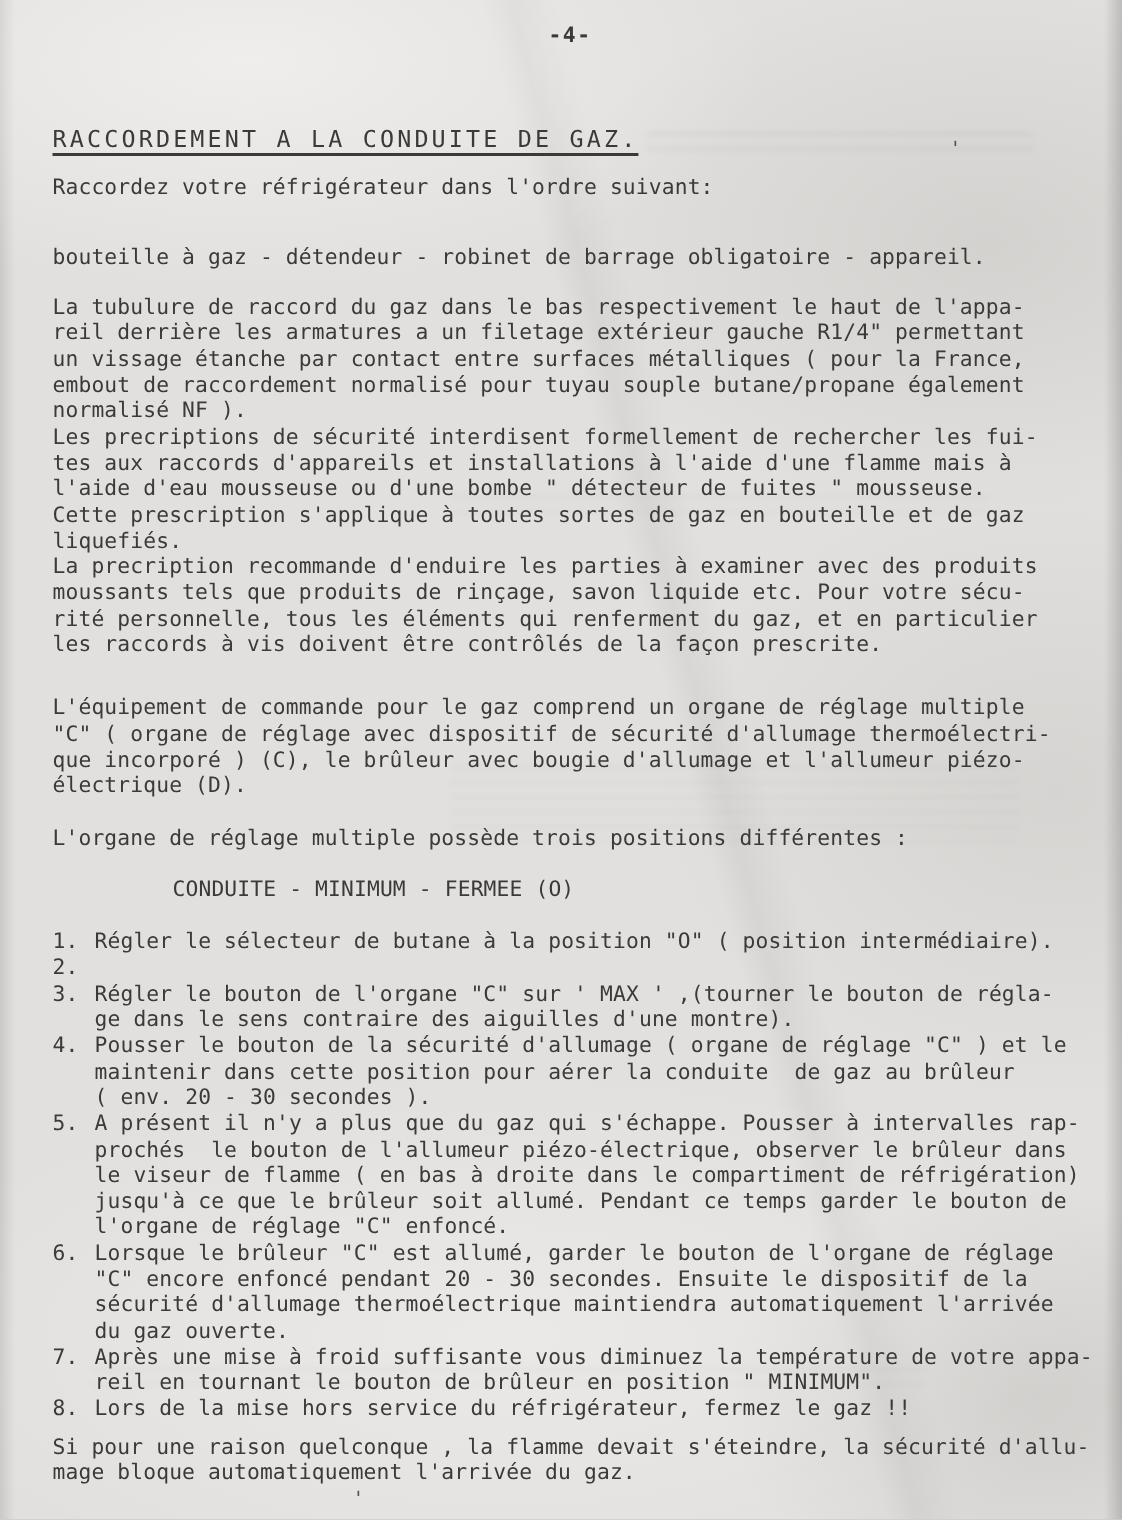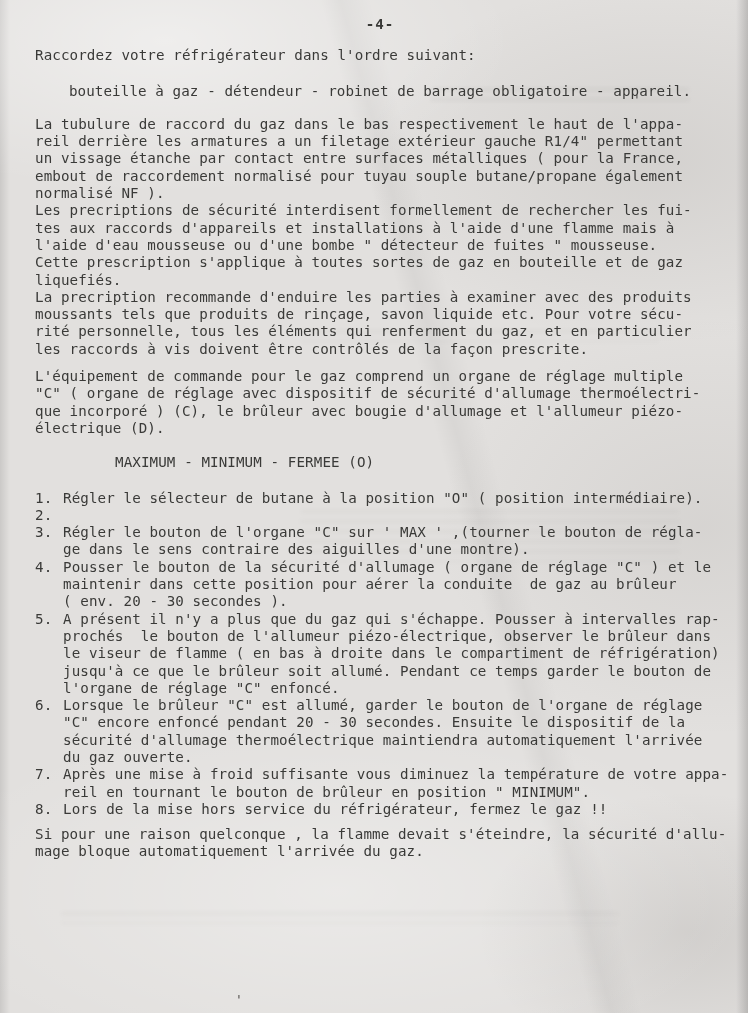--- a/index.html
+++ b/index.html
@@ -50,23 +50,23 @@
   .heading {
     margin-top: 52px;
     font-size: 15.6px;
     letter-spacing: 2.1px;
     text-decoration: underline;
     text-underline-offset: 4px;
     text-decoration-thickness: 1.5px;
     white-space: pre;
   }
   .intro { margin-top: 14px; }
-  .sequence { margin-top: 18px; text-align: center; }
+  .sequence { margin-top: 30px; }
   .para-1 { margin-top: 16px; }
-  .para-2 { margin-top: 10px; }
+  .para-2 { margin-top: 25px; }
   .para-3 { margin-top: 17px; }
   .positions-line {
     margin-top: 17px;
     padding-left: 80px;
   }
   .steps { margin-top: 18px; }
   .step {
     display: flex;
     align-items: flex-start;
   }
@@ -107,20 +107,21 @@
 
   <div class="bleed bleed-1"></div>
   <div class="bleed bleed-2"></div>
   <div class="bleed bleed-3"></div>
   <div class="bleed bleed-4"></div>
 
   <div class="content">
 
     <div class="page-number">-4-</div>
 
+    <div class="heading">RACCORDEMENT A LA CONDUITE DE GAZ.</div>
 
     <div class="intro mono-block">Raccordez votre réfrigérateur dans l'ordre suivant:</div>
 
     <div class="sequence mono-block">bouteille à gaz - détendeur - robinet de barrage obligatoire - appareil.</div>
 
     <div class="para-1 mono-block">La tubulure de raccord du gaz dans le bas respectivement le haut de l'appa-
 reil derrière les armatures a un filetage extérieur gauche R1/4" permettant
 un vissage étanche par contact entre surfaces métalliques ( pour la France,
 embout de raccordement normalisé pour tuyau souple butane/propane également
 normalisé NF ).
@@ -132,22 +133,23 @@
 La precription recommande d'enduire les parties à examiner avec des produits
 moussants tels que produits de rinçage, savon liquide etc. Pour votre sécu-
 rité personnelle, tous les éléments qui renferment du gaz, et en particulier
 les raccords à vis doivent être contrôlés de la façon prescrite.</div>
 
     <div class="para-2 mono-block">L'équipement de commande pour le gaz comprend un organe de réglage multiple
 "C" ( organe de réglage avec dispositif de sécurité d'allumage thermoélectri-
 que incorporé ) (C), le brûleur avec bougie d'allumage et l'allumeur piézo-
 électrique (D).</div>
 
-
-    <div class="positions-line mono-block">MAXIMUM - MINIMUM - FERMEE (O)</div>
+    <div class="para-3 mono-block">L'organe de réglage multiple possède trois positions différentes :</div>
+
+    <div class="positions-line mono-block">CONDUITE - MINIMUM - FERMEE (O)</div>
 
     <div class="steps">
       <div class="step">
         <span class="step-num">1.</span>
         <span class="step-text">Régler le sélecteur de butane à la position "O" ( position intermédiaire).</span>
       </div>
       <div class="step">
         <span class="step-num">2.</span>
       </div>
       <div class="step">

